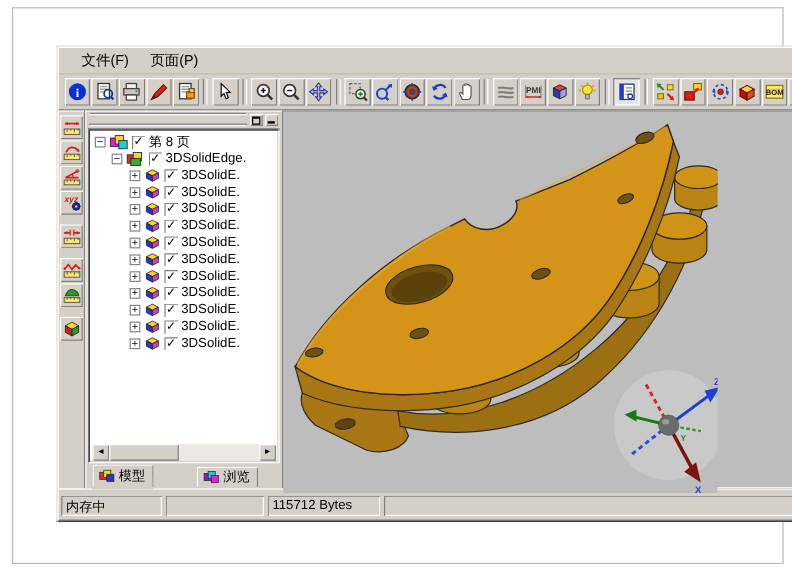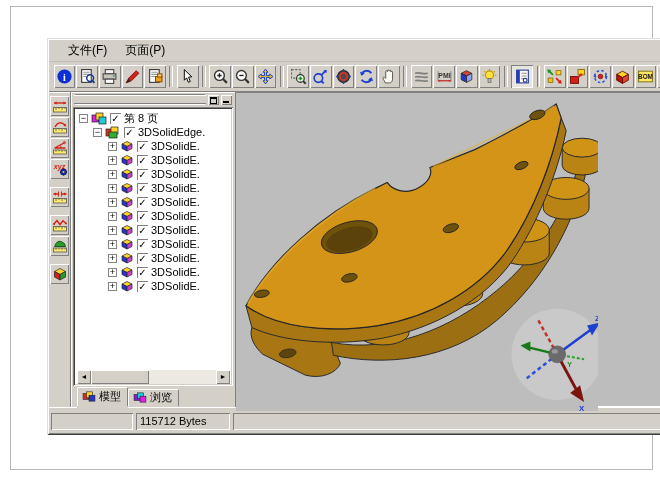--- a/index.html
+++ b/index.html
@@ -37,21 +37,21 @@
   .tree{flex:1;overflow:hidden;font-size:11px;}
   .trow{display:flex;align-items:center;height:14px;white-space:nowrap;cursor:default;}
   .exp{width:9px;height:9px;box-sizing:border-box;border:1px solid #848484;background:#fff;font-size:9px;line-height:7px;text-align:center;margin-right:3px;flex:none;color:#000;}
   .ticon{margin-right:3px;flex:none;display:flex;}
   .cb{width:11px;height:11px;box-sizing:border-box;background:#fff;box-shadow:inset 1px 1px 0 #808080,inset -1px -1px 0 #fff;font-size:10px;line-height:11px;text-align:center;margin-right:3px;flex:none;color:#000;font-weight:bold;}
   .tlabel{color:#000;}
   .hscroll{height:14px;display:flex;margin-top:2px;}
   .sbtn{width:14px;height:14px;background:#d4d0c8;border:none;padding:0;font-size:7px;color:#000;box-shadow:inset 1px 1px 0 #fff,inset -1px -1px 0 #808080;line-height:14px;text-align:center;}
   .strack{flex:1;background:#ece9e2;position:relative;}
   .sthumb{position:absolute;left:0;top:0;width:58px;height:14px;background:#d4d0c8;box-shadow:inset 1px 1px 0 #fff,inset -1px -1px 0 #808080;}
-  .tabs{height:20px;display:flex;align-items:flex-end;padding-left:4px;}
+  .tabs{height:20px;display:flex;align-items:flex-end;padding-left:4px;gap:36px;}
   .tab{display:flex;align-items:center;gap:3px;font-size:11px;padding:2px 6px 3px 4px;background:#d4d0c8;
        border:1px solid #808080;border-bottom:none;border-top:1px solid #fff;border-left:1px solid #fff;border-radius:2px 2px 0 0;height:17px;box-sizing:border-box;}
   .tab.active{height:19px;z-index:2;box-shadow:0 2px 0 #d4d0c8;}
   .tab svg{width:14px;height:11px;}
   .viewport{flex:1;position:relative;box-shadow:inset 1px 1px 0 #808080, inset -1px -1px 0 #fff;background:#bdbdbd;}
   .viewport svg.scene{position:absolute;inset:1px;width:362px;height:318px;}
   .vscroll{width:12px;background:#eceae4;box-shadow:inset 1px 0 0 #808080;}
   
   .statusbar{height:22px;display:flex;align-items:center;gap:3px;padding:2px 2px 1px 2px;border-top:1px solid #fff;}
   .sfield{height:17px;box-sizing:border-box;background:#d4d0c8;box-shadow:inset 1px 1px 0 #808080,inset -1px -1px 0 #fff;font-size:11px;padding:2px 4px;color:#000;white-space:nowrap;overflow:hidden;}
@@ -592,20 +592,21 @@
           <text x="10" y="13" font-size="7" font-weight="bold" fill="#1d8f1d">Y</text>
           <circle r="8.5" fill="#6b6b6b" stroke="#4a4a4a" stroke-width="0.5"></circle>
           <ellipse cx="-2.5" cy="-3" rx="3" ry="2.2" fill="#9a9a9a"></ellipse>
         </g>
       </svg>
     </div>
     <div class="vscroll"></div>
   </div>
 
   <div class="statusbar">
+    <div class="sfield f1">内存中</div>
     <div class="sfield f2"></div>
     <div class="sfield f3">115712 Bytes</div>
     <div class="sfield f4"></div>
     <svg class="grip" viewBox="0 0 14 16">
       <g fill="#808080">
             <circle cx="11" cy="3" r="1.1"></circle>
             <circle cx="11" cy="8" r="1.1"></circle>
             <circle cx="6" cy="8" r="1.1"></circle>
             <circle cx="11" cy="13" r="1.1"></circle>
             <circle cx="6" cy="13" r="1.1"></circle>

